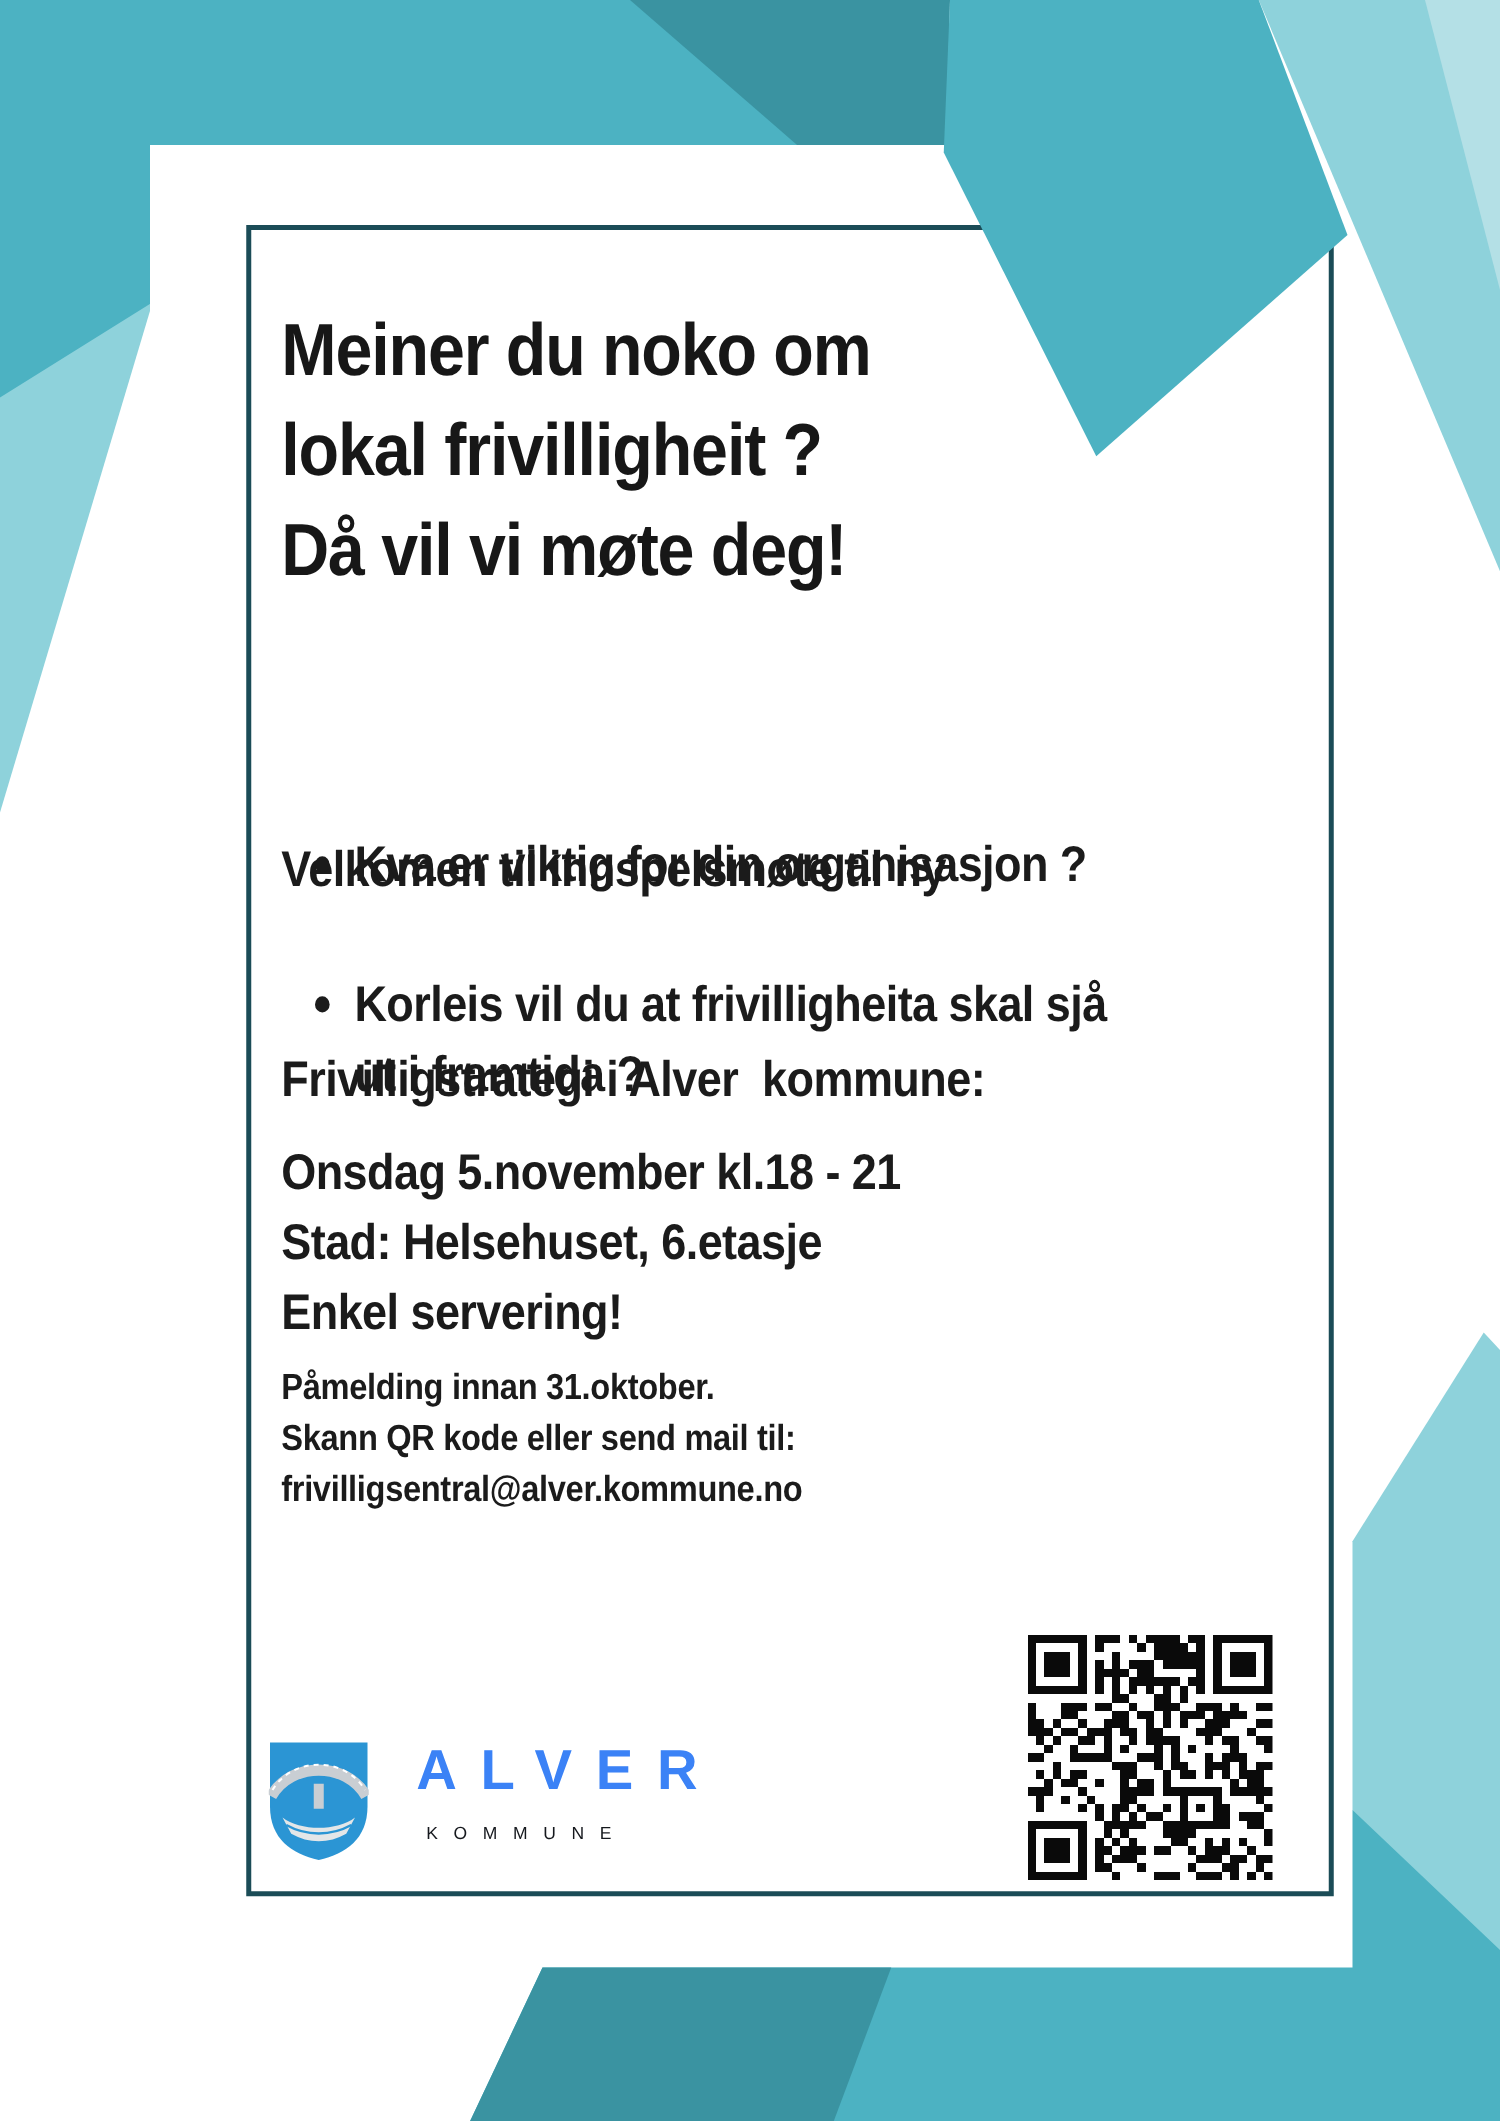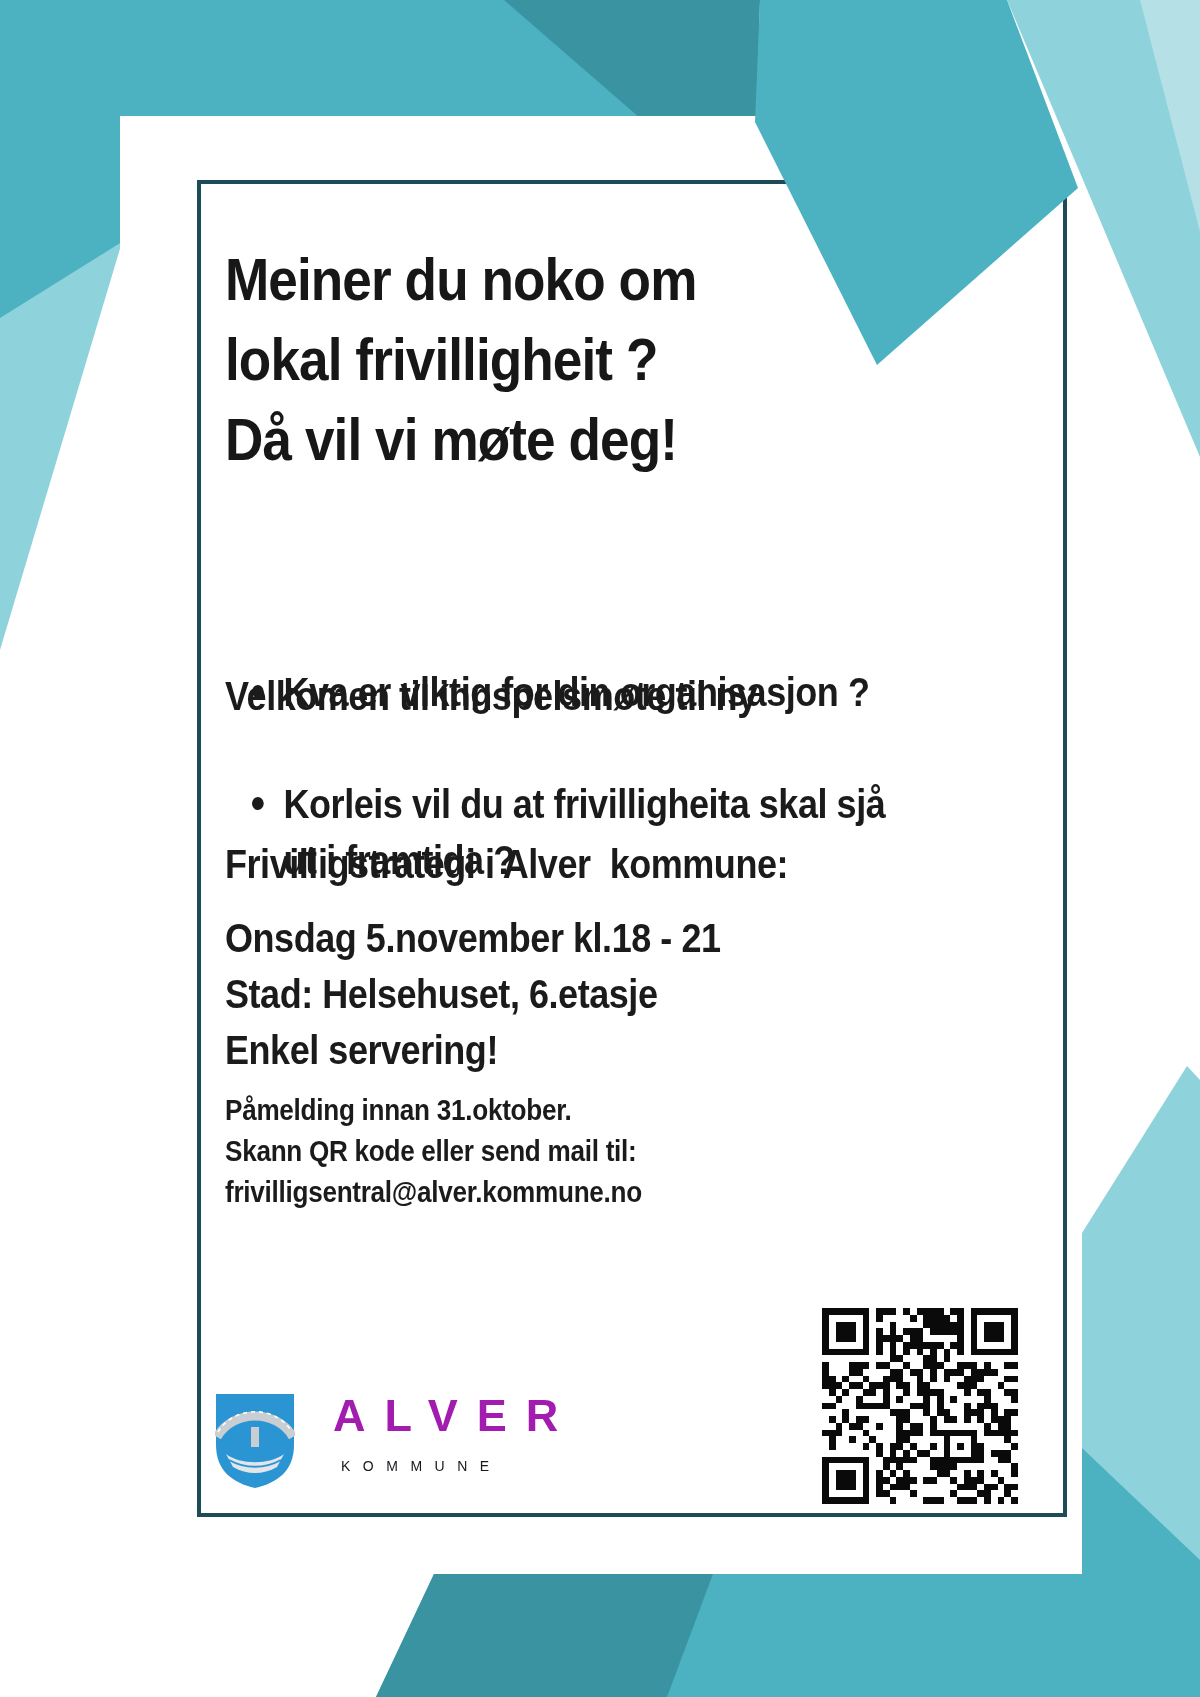--- a/index.html
+++ b/index.html
@@ -49,21 +49,21 @@
   }
   .signup{
     position:absolute;left:24px;top:906px;
     font-size:29px;font-weight:700;line-height:41px;
     letter-spacing:-0.3px;color:#1b1b1b;white-space:nowrap;
   }
   .shield{position:absolute;left:14px;top:1209px;width:80px;height:96px;}
   .brandname{
     position:absolute;left:132px;top:1206px;
     font-size:45px;font-weight:600;letter-spacing:19px;
-    color:#a21caf;white-space:nowrap;
+    color:#3b82f6;white-space:nowrap;
   }
   .brandsub{
     position:absolute;left:140px;top:1274px;
     font-size:14px;font-weight:500;letter-spacing:12.5px;
     color:#15181d;white-space:nowrap;
   }
   .qr{position:absolute;left:621px;top:1124px;width:196px;height:196px;background:#fff;}
 </style>
 </head>
 <body>

